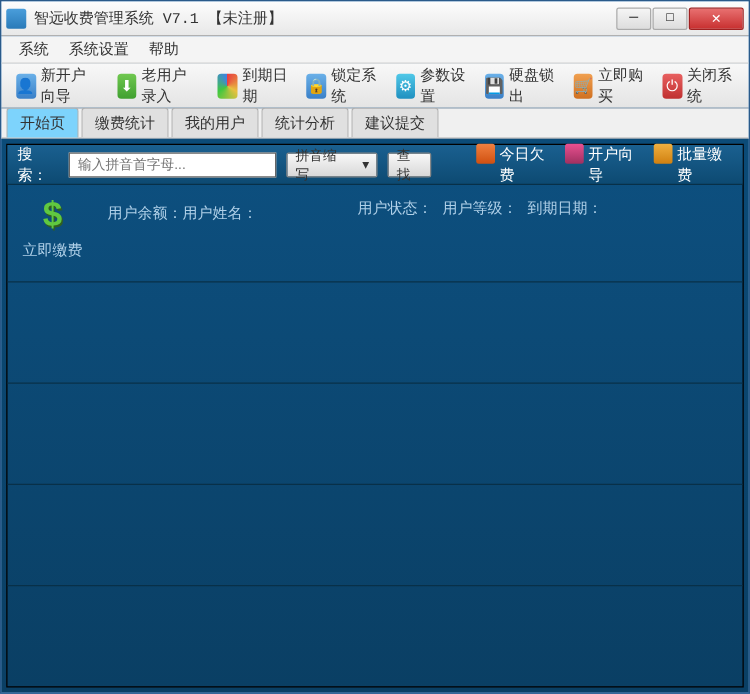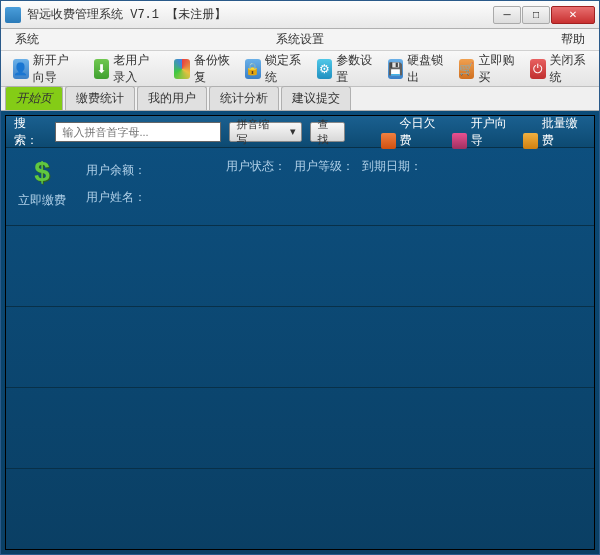--- a/index.html
+++ b/index.html
@@ -7,58 +7,58 @@
 
 
 .titlebar { height: 28px; background: linear-gradient(#fdfdfd, #e8e8e8); display: flex; align-items: center; padding: 0 4px; border-bottom: 1px solid #b0b0b0; }
 .titlebar-icon { width: 16px; height: 16px; background: linear-gradient(#4a9edb, #2a7ab8); border-radius: 2px; margin-right: 6px; }
 .titlebar-text { font-size: 12px; color: #333; flex: 1; font-family: Liberation Mono, monospace; }
 .win-controls { display: flex; gap: 1px; }
 .win-btn { width: 28px; height: 18px; display: flex; align-items: center; justify-content: center; font-size: 10px; background: linear-gradient(#f5f5f5, #ddd); border: 1px solid #aaa; border-radius: 2px; cursor: pointer; }
 .win-btn.close { width: 44px; background: linear-gradient(#e87070, #c83030); color: #fff; border-color: #a02020; }
 
 
-.menubar { height: 22px; background: #f4f4f4; display: flex; align-items: center; padding: 0 6px; font-size: 12px; border-bottom: 1px solid #d0d0d0; justify-content: space-between; }
+.menubar { height: 22px; background: #f4f4f4; display: flex; align-items: center; padding: 0 6px; font-size: 12px; border-bottom: 1px solid #d0d0d0; }
 .menu-item { padding: 2px 8px; cursor: pointer; color: #333; }
 
 
 .toolbar { height: 36px; background: linear-gradient(#f8f8f8, #e4e4e4); display: flex; align-items: center; padding: 0 6px; gap: 2px; border-bottom: 1px solid #c0c0c0; }
 .tool-btn { display: flex; align-items: center; gap: 4px; padding: 3px 6px; font-size: 12px; color: #333; cursor: pointer; border-radius: 2px; }
 .tool-icon { width: 20px; height: 20px; border-radius: 3px; display: flex; align-items: center; justify-content: center; font-size: 12px; color: #fff; }
 .ic-blue { background: linear-gradient(#6ab0e8, #3a80c8); }
 .ic-green { background: linear-gradient(#70c850, #40a030); }
 .ic-multi { background: conic-gradient(#e84040, #e8c040, #40c840, #4080e8); }
 .ic-orange { background: linear-gradient(#f0a050, #d07020); }
 .ic-cyan { background: linear-gradient(#50c8e8, #2090c0); }
 .ic-red { background: linear-gradient(#e86060, #c03030); }
 
 
 .tabbar { height: 24px; background: #f0f0f0; display: flex; align-items: flex-end; padding: 0 4px; font-size: 12px; border-bottom: 1px solid #b0b0b0; }
 .tab { padding: 3px 10px; border: 1px solid #b0b0b0; border-bottom: none; background: #e0e0e0; margin-right: 2px; cursor: pointer; color: #333; border-radius: 3px 3px 0 0; }
-.tab.active { background: #84cc16; font-style: italic; }
+.tab.active { background: #7dd3fc; }
 
 
 .content { background: linear-gradient(#0b4b78, #0a3f64); height: calc(100% - 28px - 22px - 36px - 24px); padding: 4px; }
 .inner { border: 1px solid #000; height: 100%; background: linear-gradient(#0d5080, #0a3f64); display: flex; flex-direction: column; }
 
 
 .searchbar { height: 32px; background: linear-gradient(#1a6090, #0d4a72); display: flex; align-items: center; padding: 0 8px; gap: 8px; font-size: 12px; color: #fff; border-bottom: 1px solid #083048; }
 .search-input { width: 178px; height: 20px; padding: 0 6px; font-size: 11px; border: 1px solid #666; background: #fff; }
 .combo-btn { height: 20px; padding: 0 6px; background: linear-gradient(#f8f8f8, #d8d8d8); border: 1px solid #888; font-size: 11px; cursor: pointer; border-radius: 2px; display: flex; align-items: center; gap: 14px; color: #333; }
-.link-btn { display: flex; align-items: flex-end; gap: 4px; color: #fff; cursor: pointer; }
+.link-btn { display: flex; align-items: flex-start; gap: 4px; color: #fff; cursor: pointer; }
 .link-ic { width: 16px; height: 16px; border-radius: 2px; }
 .lic-1 { background: linear-gradient(#f08040, #d05010); }
 .lic-2 { background: linear-gradient(#e85090, #a03060); }
 .lic-3 { background: linear-gradient(#f0b040, #d08010); }
 
 
 .user-panel { height: 78px; border-bottom: 1px solid #083048; display: flex; padding: 8px 12px; gap: 20px; font-size: 12px; color: #b0d0e8; }
 .pay-col { display: flex; flex-direction: column; align-items: center; gap: 4px; width: 48px; }
 .dollar { font-size: 28px; color: #60c840; font-weight: bold; text-shadow: 1px 1px 0 #306020; font-family: Arial; }
-.fields-col { display: flex; flex-direction: column; gap: 10px; padding-top: 6px; }
+.fields-col { display: flex; gap: 0; padding-top: 6px; }
 .fields-col2 { display: flex; flex-direction: row; gap: 8px; padding-top: 2px; margin-left: 60px; }
 
 
 .row-block { flex: 1; border-bottom: 1px solid #083048; min-height: 60px; }
 .row-block:last-child { border-bottom: none; }
 </style>
 </head>
 <body>
 
 <div class="titlebar">
@@ -81,21 +81,21 @@
   <div class="tool-btn">
     <div class="tool-icon ic-blue">👤</div>
     <span>新开户向导</span>
   </div>
   <div class="tool-btn">
     <div class="tool-icon ic-green">⬇</div>
     <span>老用户录入</span>
   </div>
   <div class="tool-btn">
     <div class="tool-icon ic-multi"></div>
-    <span>备份恢复</span>
+    <span>到期日期</span>
   </div>
   <div class="tool-btn">
     <div class="tool-icon ic-blue">🔒</div>
     <span>锁定系统</span>
   </div>
   <div class="tool-btn">
     <div class="tool-icon ic-cyan">⚙</div>
     <span>参数设置</span>
   </div>
   <div class="tool-btn">

